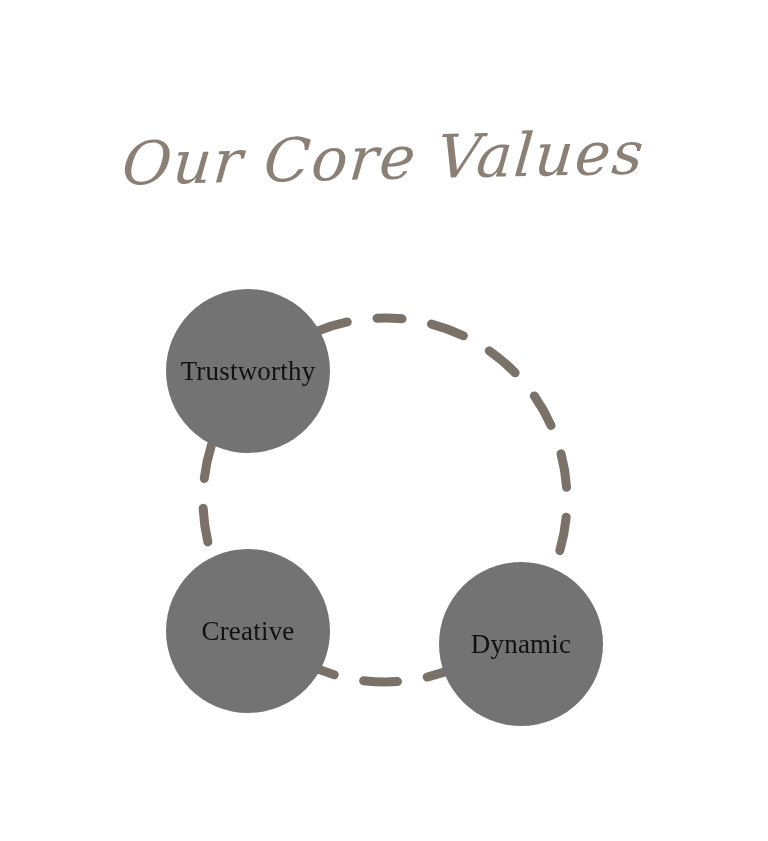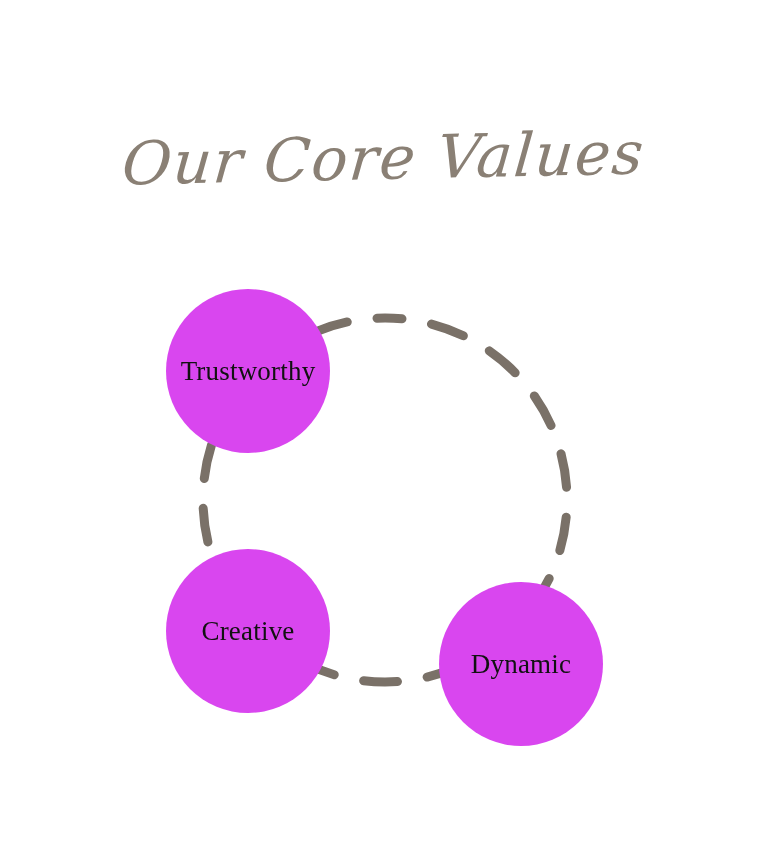--- a/index.html
+++ b/index.html
@@ -58,40 +58,40 @@
     width: 768px;
     height: 841px;
   }
 
   
   .bubble {
     position: absolute;
     width: 164px;
     height: 164px;
     border-radius: 50%;
-    background: #d946ef;
+    background: #737373;
     display: flex;
     align-items: center;
     justify-content: center;
     box-sizing: border-box;
   }
   .bubble-label {
     font-family: "Liberation Serif", "DejaVu Serif", serif;
     font-size: 27px;
     line-height: 30px;
     color: #111111;
     text-align: center;
     white-space: nowrap;
     letter-spacing: 0.2px;
   }
 
   .bubble-tl { left: 166px; top: 289px; }
   .bubble-tr { left: 439px; top: 289px; }
   .bubble-bl { left: 166px; top: 549px; }
-  .bubble-br { left: 439px; top: 582px; }
+  .bubble-br { left: 439px; top: 562px; }
 </style>
 </head>
 <body>
 
 <div class="infographic">
 
   <div class="title-wrap">
     <span class="title-text">Our Core Values</span>
   </div>
 

